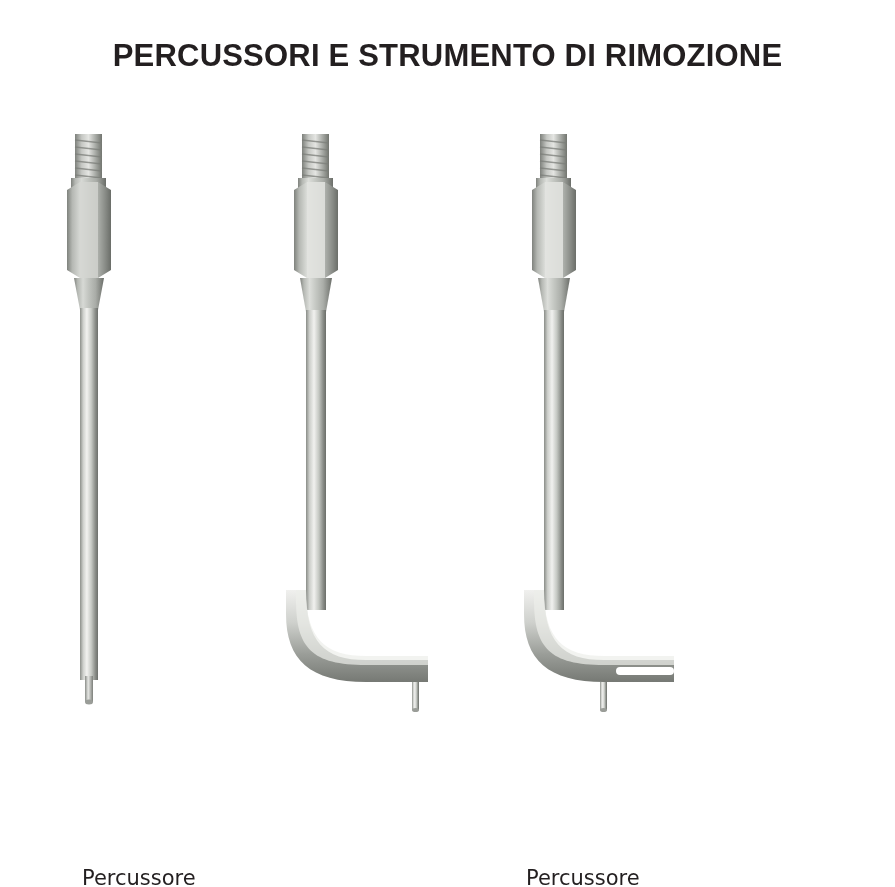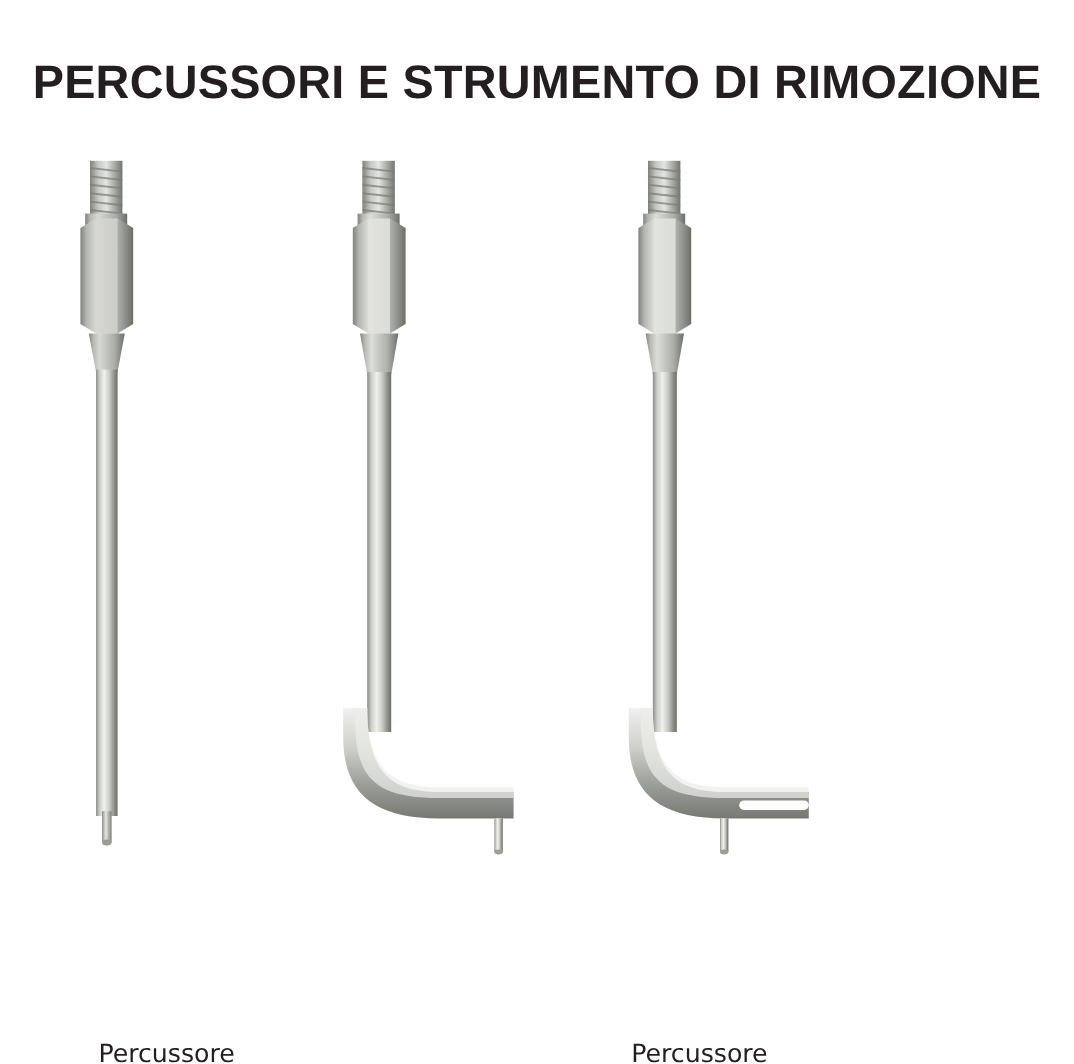--- a/index.html
+++ b/index.html
@@ -15,25 +15,25 @@
     position: relative;
     overflow: hidden;
   }
   .page {
     position: relative;
     width: 895px;
     height: 887px;
   }
   .title {
     position: absolute;
-    top: 48px;
+    top: 38px;
     left: 0;
     width: 895px;
     text-align: center;
-    font-size: 39px;
+    font-size: 31px;
     font-weight: bold;
     letter-spacing: 0.2px;
     color: #231f20;
   }
   .figure-row {
     position: absolute;
     top: 120px;
     left: 0;
     width: 895px;
     height: 600px;

